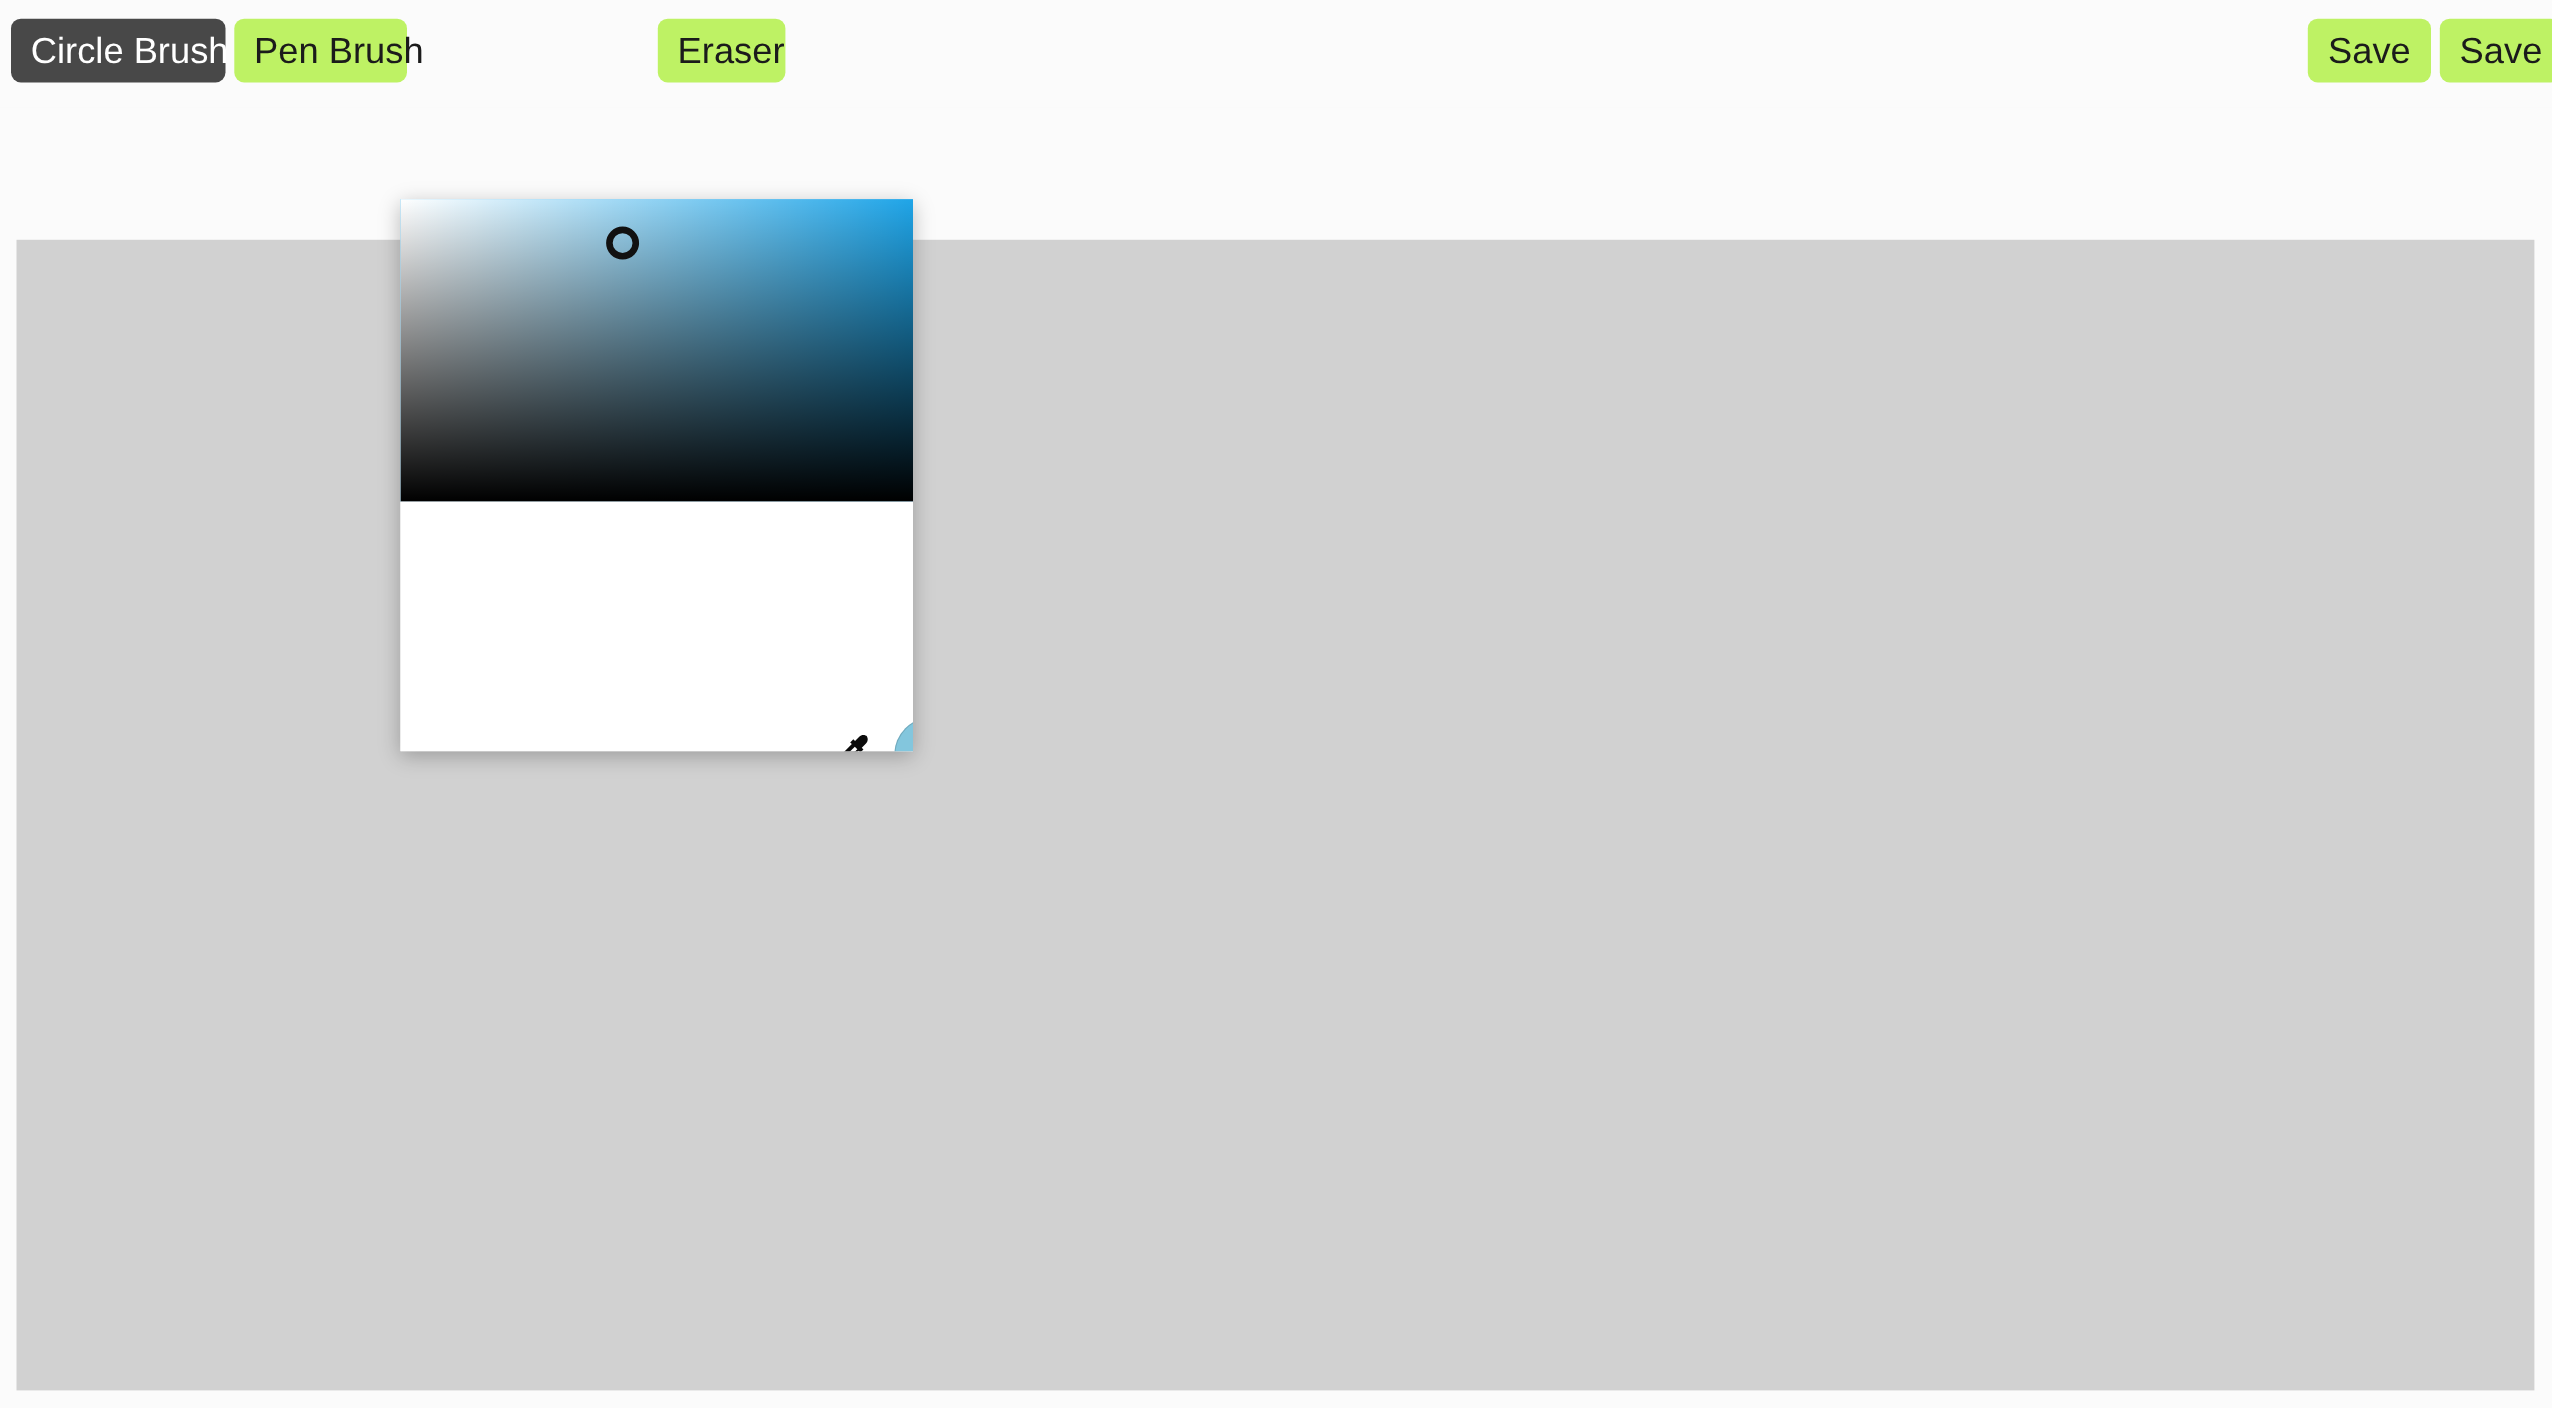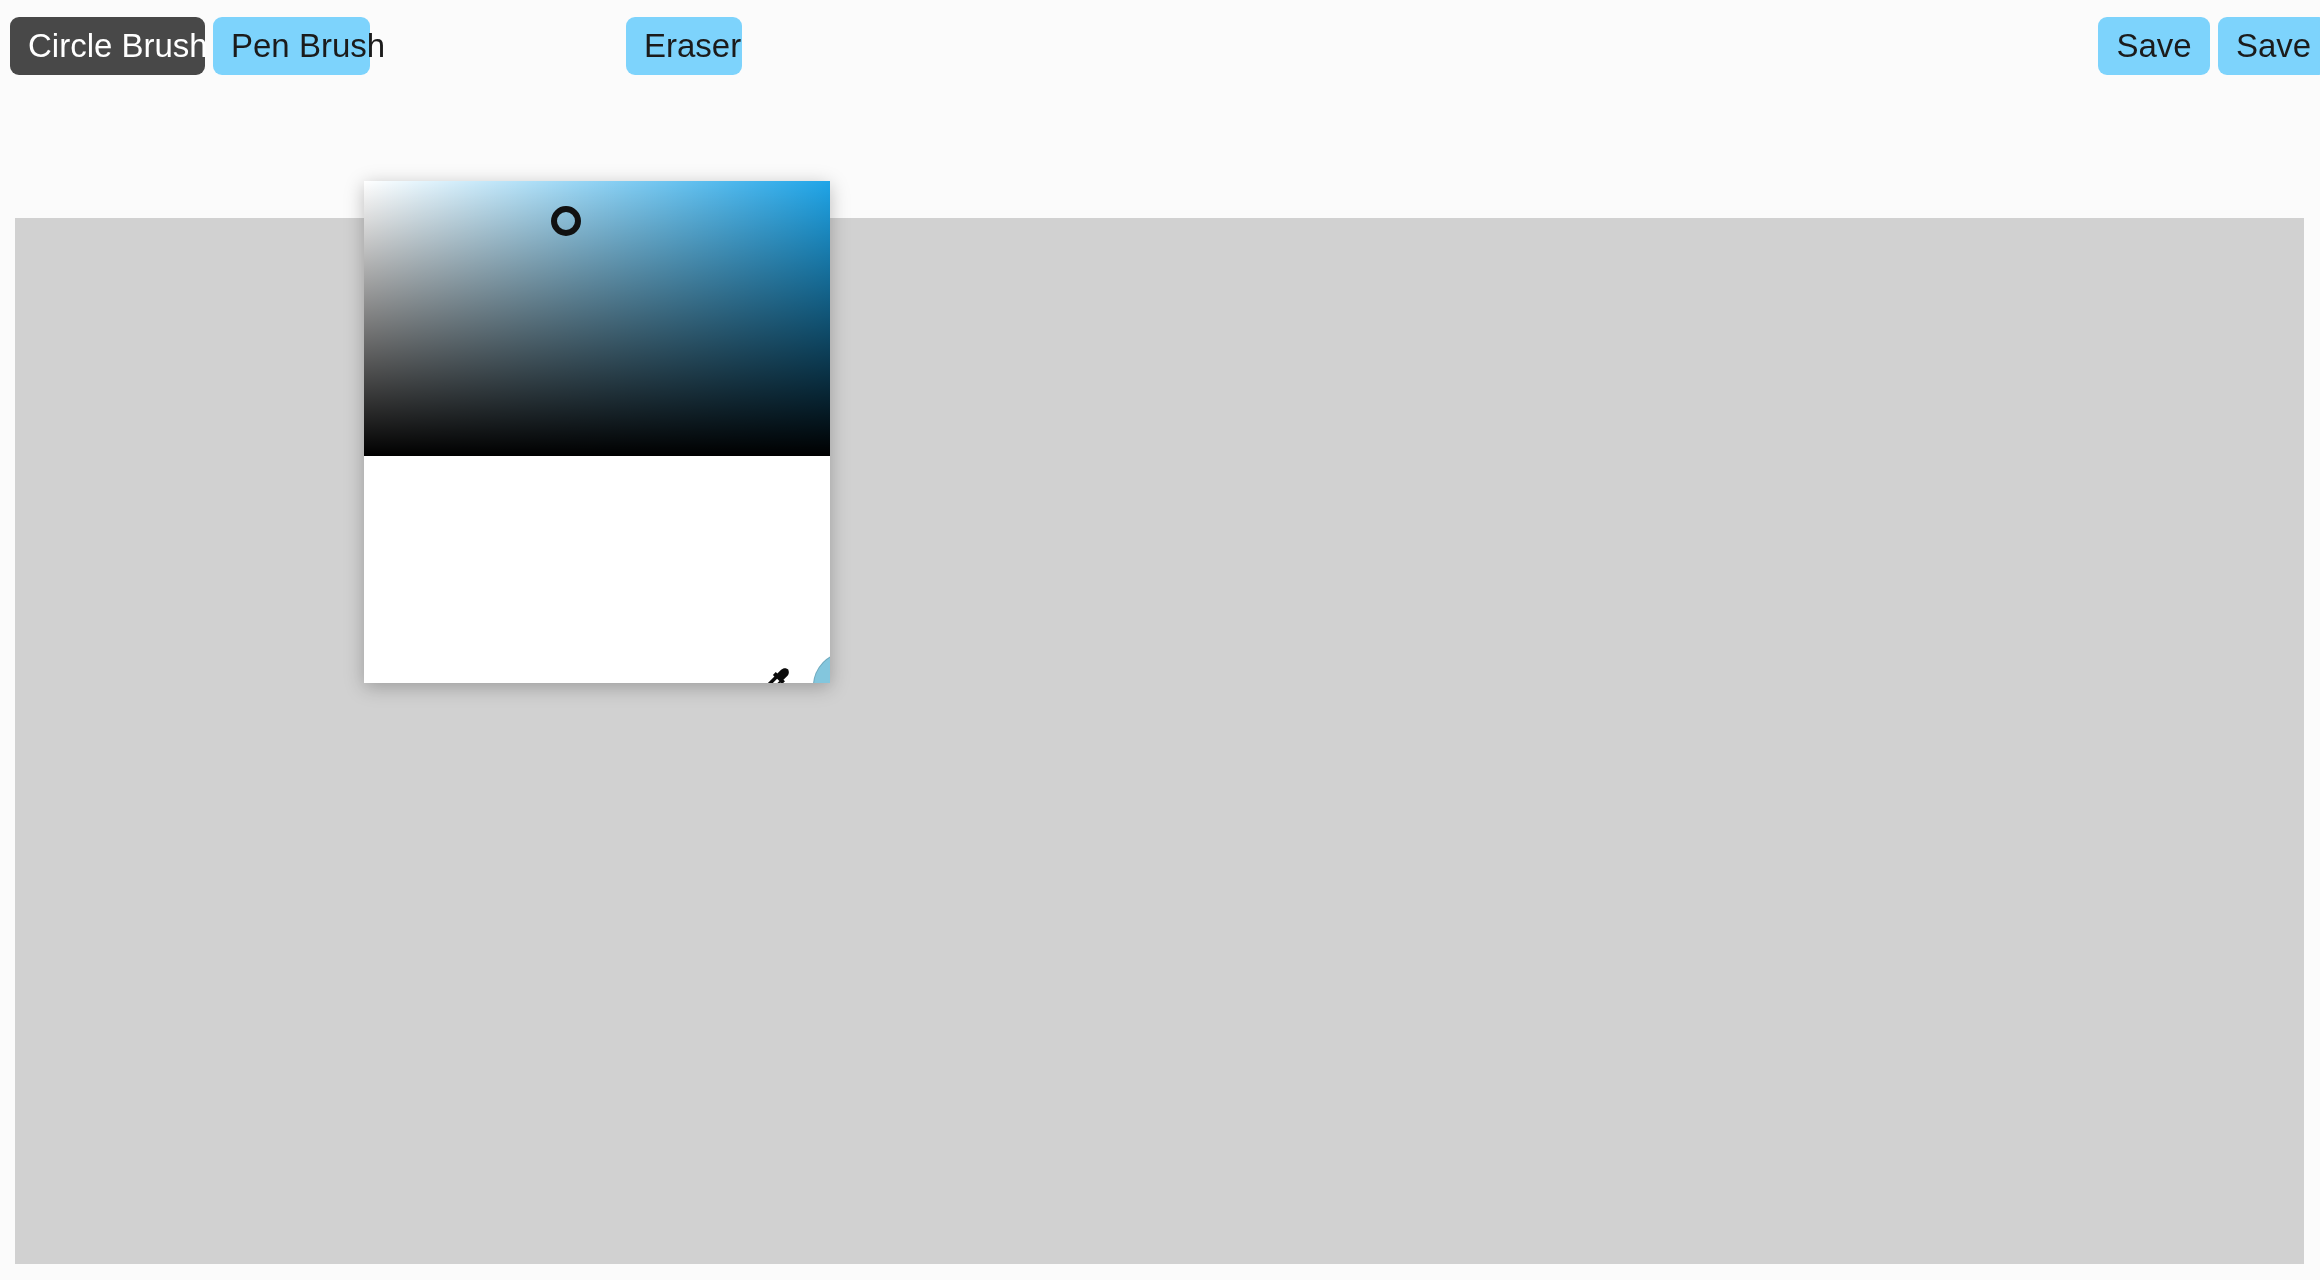--- a/index.html
+++ b/index.html
@@ -18,21 +18,21 @@
     left: 0; top: 0;
     width: 2320px; height: 98px;
     background: #fbfbfb;
   }
   .tool-btn {
     position: absolute;
     top: 17px;
     height: 58px;
     border: none;
     border-radius: 9px;
-    background: #7dd3fc;
+    background: #bef264;
     color: #1b1b1b;
     font-family: "Liberation Sans", sans-serif;
     font-size: 33px;
     font-weight: 400;
     line-height: 58px;
     text-align: center;
     cursor: pointer;
     white-space: nowrap;
     padding: 0 18px;
   }
@@ -181,21 +181,21 @@
     box-shadow: inset 0 0 0 1px rgba(0,0,0,.14);
   }
 </style>
 </head>
 <body>
 
 <div id="toolbar-row">
 
   <button class="tool-btn active" style="left:10px;width:195px;">Circle Brush</button>
   <button class="tool-btn" style="left:213px;width:157px;">Pen Brush</button>
-  <button class="tool-btn" style="left:626px;width:116px;">Eraser</button>
+  <button class="tool-btn" style="left:598px;width:116px;">Eraser</button>
 
   <button class="tool-btn" style="left:2098px;width:112px;">Save</button>
   <button class="tool-btn" style="left:2218px;width:110px;">Save</button>
 </div>
 
 <div id="controls-row">
 
   <span class="ctl-label" style="left:14px;top:136px;">BG Color:</span>
   <div class="swatch" id="bg-color-swatch"></div>
 

